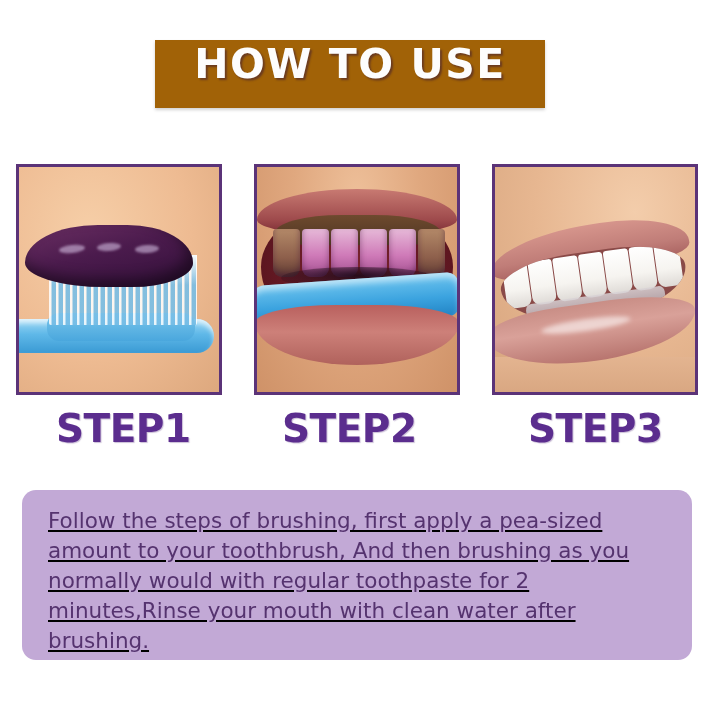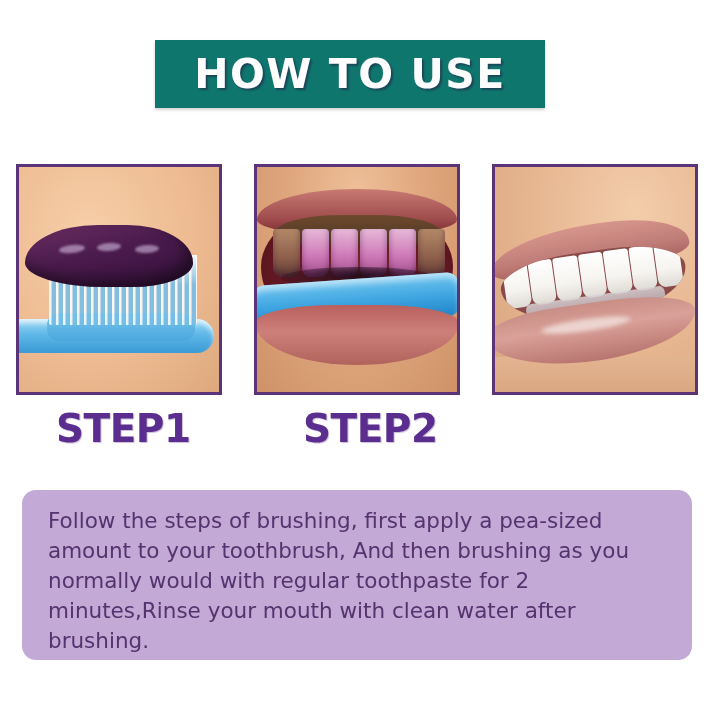--- a/index.html
+++ b/index.html
@@ -15,23 +15,23 @@
     font-family: "Liberation Sans", sans-serif;
   }
 
   
   .banner {
     position: absolute;
     left: 155px;
     top: 40px;
     width: 390px;
     height: 68px;
-    background: #0f766e;
+    background: #a16207;
     display: flex;
-    align-items: center;
+    align-items: flex-start;
     justify-content: center;
     box-shadow: 0 2px 3px rgba(0,0,0,0.18);
   }
   .banner-title {
     color: #fdfdfd;
     font-size: 41px;
     font-weight: bold;
     letter-spacing: 1.5px;
     text-shadow: 2px 2px 2px rgba(40,10,60,0.45);
     font-family: "DejaVu Sans", sans-serif;
@@ -301,34 +301,35 @@
     position: absolute;
     top: 0;
     font-family: "DejaVu Sans", sans-serif;
     font-size: 39px;
     font-weight: bold;
     color: #5B2D8E;
     letter-spacing: -0.5px;
     text-shadow: 1px 1px 1px rgba(80,40,120,0.3);
   }
   .step-1 { left: 26px; margin-left: 14px; }
-  .step-2 { left: 266px; margin-left: 21px; }
+  .step-2 { left: 266px; }
   .step-3 { left: 512px; }
 
   
   .caption-box {
     position: absolute;
     left: 22px;
     top: 490px;
     width: 670px;
     height: 170px;
     background: #C2A9D6;
     border-radius: 14px;
     box-sizing: border-box;
     padding: 16px 24px 10px 26px;
+    text-decoration: underline;
   }
   .caption-text {
     color: #55336F;
     font-size: 21.5px;
     line-height: 30px;
     font-family: "DejaVu Sans", sans-serif;
     white-space: pre-line;
   }
 </style>
 </head>
@@ -394,17 +395,18 @@
       <div class="p3-lowlip"></div>
       <div class="p3-shine"></div>
     </div>
   </div>
 
 </div>
 
 <div class="steps">
   <span class="step-label step-1">STEP1</span>
   <span class="step-label step-2">STEP2</span>
+  <span class="step-label step-3">STEP3</span>
 </div>
 
 <div class="caption-box">
   <div class="caption-text">Follow the steps of brushing, first apply a pea-sized amount to your toothbrush,   And then brushing as you normally would with regular toothpaste for 2 minutes,Rinse your mouth with clean water after brushing.</div>
 </div>
 
 </body></html>

